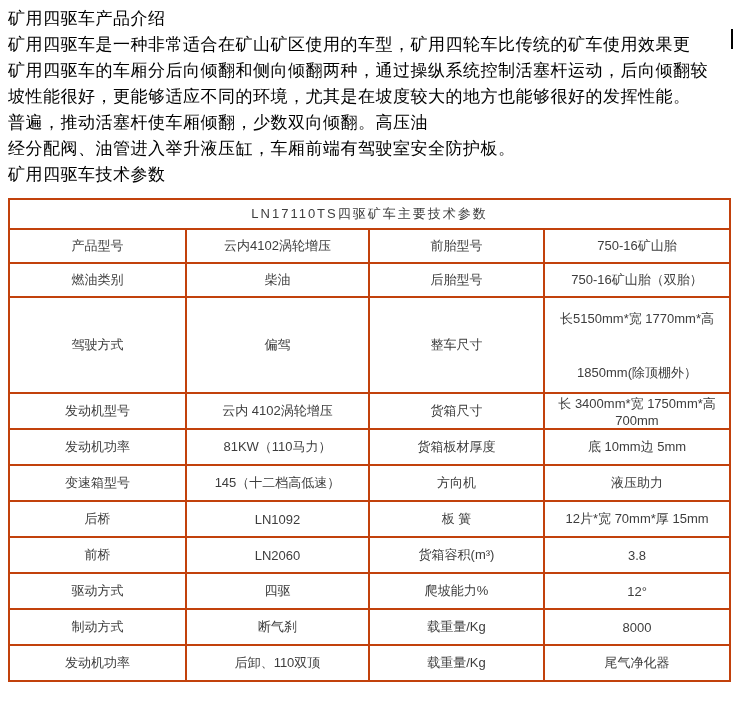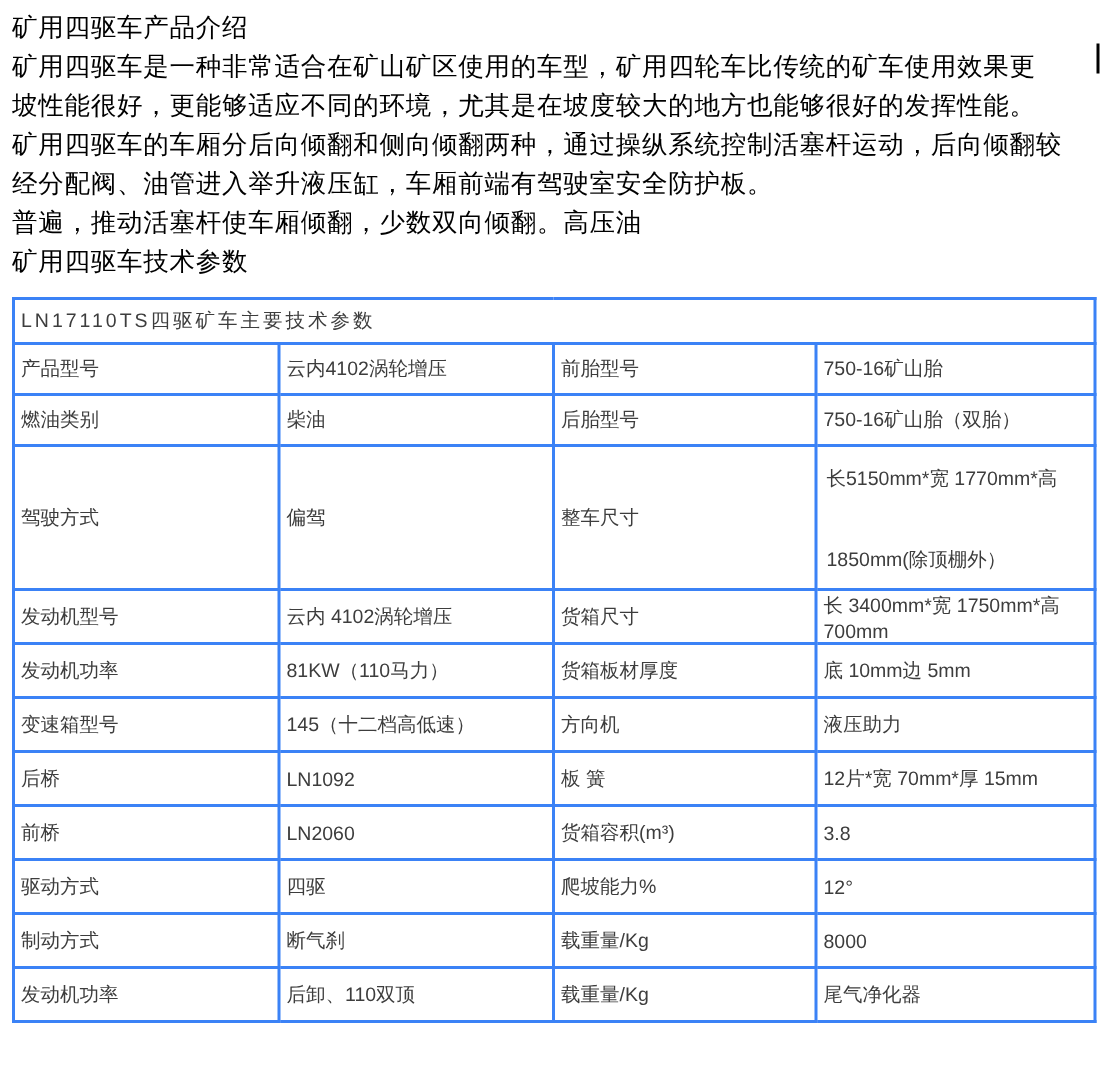--- a/index.html
+++ b/index.html
@@ -29,21 +29,22 @@
     width: 2px; height: 20px;
     background: #000000;
   }
   table.spec {
     margin-top: 10px;
     width: 721px;
     border-collapse: collapse;
     table-layout: fixed;
   }
   table.spec td {
-    border: 2px solid #3b82f6;
+    border: 2px solid #c2410c;
+    text-align: center;
     vertical-align: middle;
     font-size: 13px;
     color: #3d3d3d;
     padding: 0 4px;
     overflow: hidden;
   }
   tr.r-title  { height: 30px; }
   tr.r-38     { height: 34px; }
   tr.r-tall   { height: 96px; }
   tr.r-36     { height: 36px; }
@@ -57,24 +58,24 @@
   }
   .table-title-cell { letter-spacing: 2px; color: #3d3d3d; }
 </style>
 </head>
 <body>
 
 <div class="page">
 
   <div class="para">矿用四驱车产品介绍</div>
   <div class="para">矿用四驱车是一种非常适合在矿山矿区使用的车型，矿用四轮车比传统的矿车使用效果更</div>
+  <div class="para">矿用四驱车的车厢分后向倾翻和侧向倾翻两种，通过操纵系统控制活塞杆运动，后向倾翻较</div>
   <div class="para">坡性能很好，更能够适应不同的环境，尤其是在坡度较大的地方也能够很好的发挥性能。</div>
-  <div class="para">矿用四驱车的车厢分后向倾翻和侧向倾翻两种，通过操纵系统控制活塞杆运动，后向倾翻较</div>
+  <div class="para">普遍，推动活塞杆使车厢倾翻，少数双向倾翻。高压油</div>
   <div class="para">经分配阀、油管进入举升液压缸，车厢前端有驾驶室安全防护板。</div>
-  <div class="para">普遍，推动活塞杆使车厢倾翻，少数双向倾翻。高压油</div>
   <div class="para">矿用四驱车技术参数</div>
 
   <span class="text-cursor"></span>
 
   <table class="spec">
     <colgroup>
       <col style="width:177px">
         <col style="width:183px">
         <col style="width:175px">
         <col style="width:186px">

